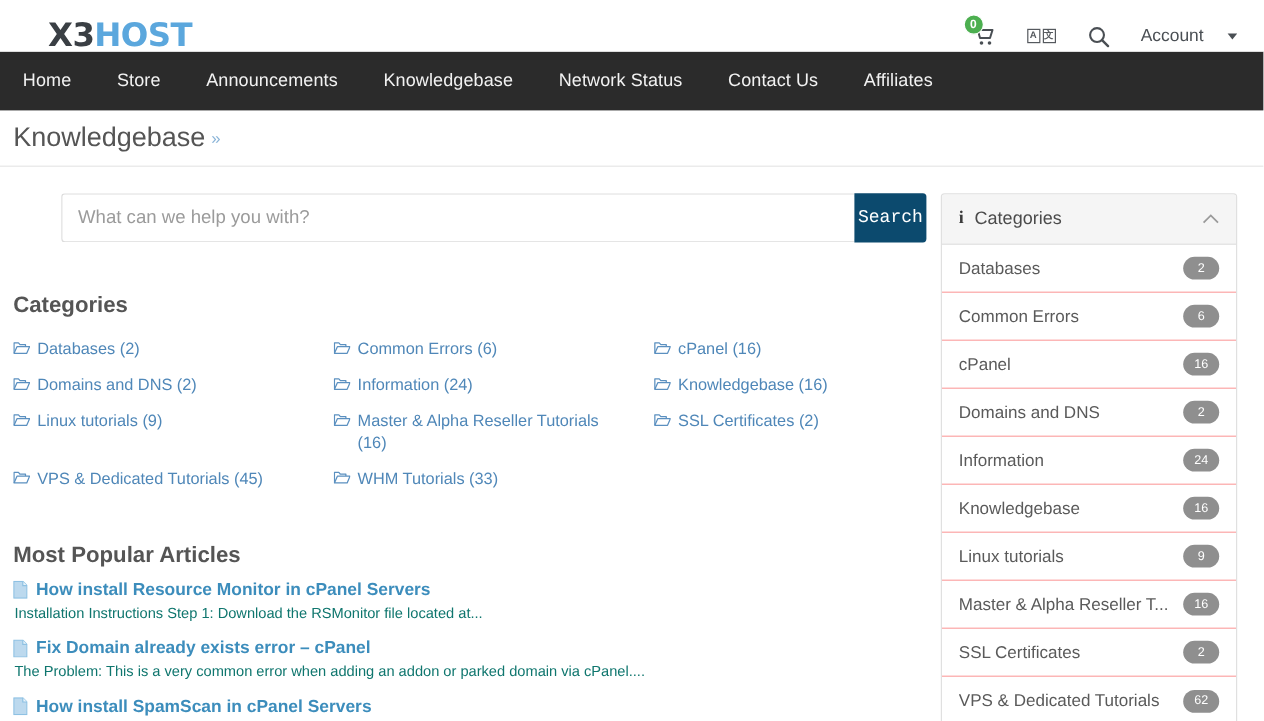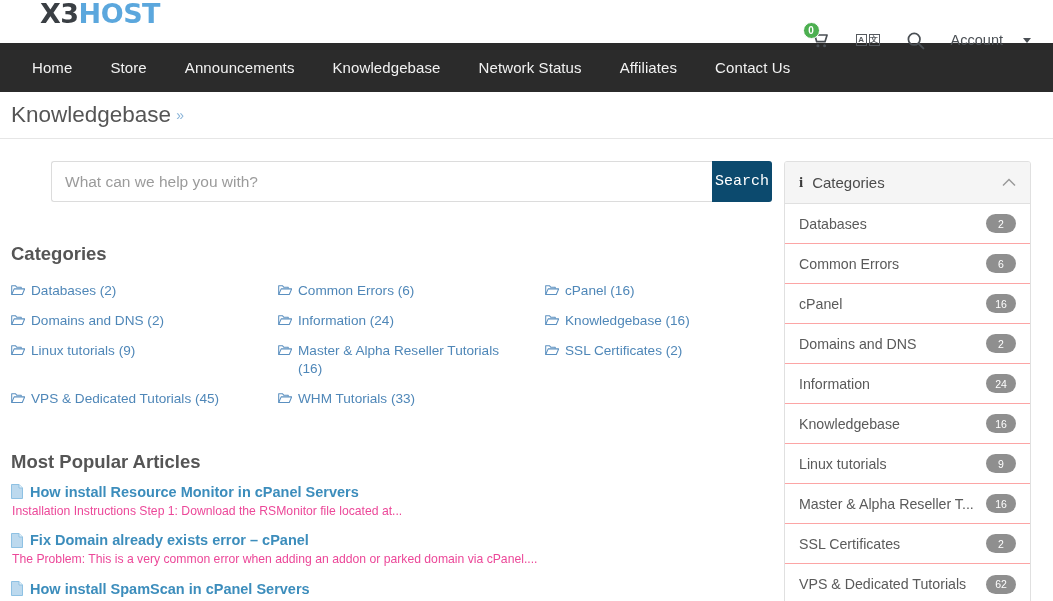--- a/index.html
+++ b/index.html
@@ -9,24 +9,23 @@
     background: #ffffff;
     font-family: "Liberation Sans", sans-serif;
     color: #555;
   }
 
   
   .topbar {
     height: 43px;
     background: #ffffff;
     display: flex;
-    align-items: flex-start;
+    align-items: flex-end;
     padding: 0 22px 0 40px;
     position: relative;
-    flex-direction: column;
   }
   .logo {
     font-size: 27px;
     font-weight: bold;
     letter-spacing: -0.5px;
     font-family: "DejaVu Sans", sans-serif;
     line-height: 1;
     user-select: none;
   }
   .logo .dark { color: #3a3f44; }
@@ -78,21 +77,20 @@
     border-right: 4.5px solid transparent;
     border-top: 5px solid #4a4f54;
   }
 
   
   .nav {
     background: #2b2b2b;
     height: 49px;
     display: flex;
     align-items: stretch;
-    padding-left: 13px;
   }
   .nav a {
     color: #f2f2f2;
     text-decoration: none;
     font-size: 15px;
     display: flex;
     align-items: center;
     padding: 0 19px;
     letter-spacing: 0.1px;
   }
@@ -202,21 +200,21 @@
     text-align: right;
   }
   .article-title a {
     color: #3c8dbc;
     font-size: 14.5px;
     font-weight: bold;
     text-decoration: none;
   }
   .article-ex {
     font-size: 12.2px;
-    color: #ec4899;
+    color: #0f766e;
     line-height: 1.35;
     padding-left: 1px;
   }
 
   
   .panel {
     border: 1px solid #e0e0e0;
     border-radius: 3px;
     background: #fff;
     overflow: hidden;
@@ -314,22 +312,22 @@
     </div>
   </div>
 </div>
 
 <nav class="nav" id="nav">
     <a href="#">Home</a>
     <a href="#">Store</a>
     <a href="#">Announcements</a>
     <a href="#">Knowledgebase</a>
     <a href="#">Network Status</a>
+    <a href="#">Contact Us</a>
     <a href="#">Affiliates</a>
-    <a href="#">Contact Us</a>
   </nav>
 
 <div class="breadcrumb-wrap">
   <span class="breadcrumb-title">Knowledgebase</span>
   <span class="breadcrumb-sep">»</span>
 </div>
 
 <div class="page">
 
   <div class="main">

